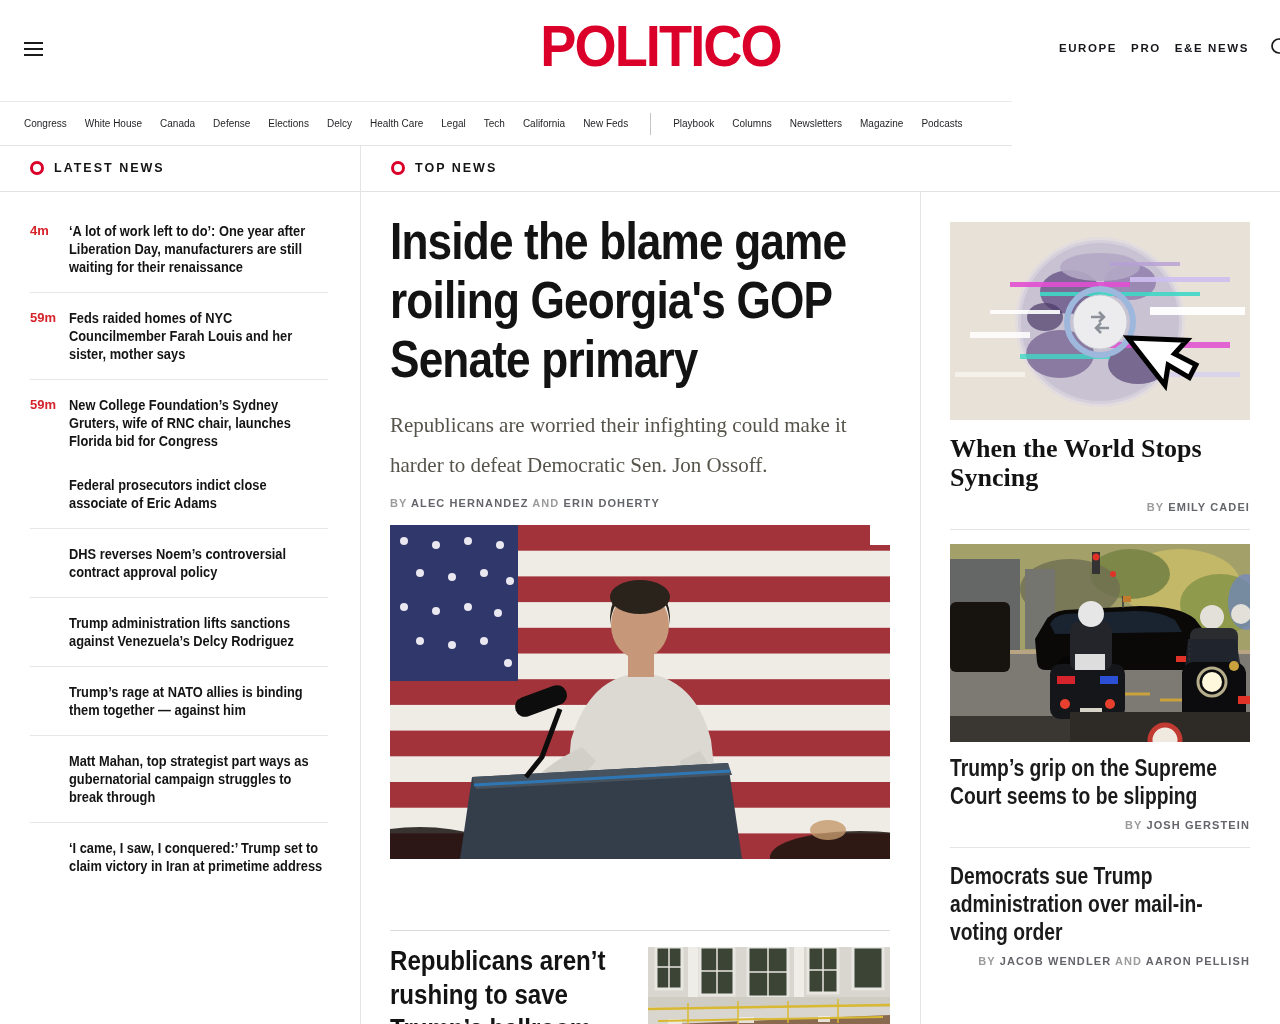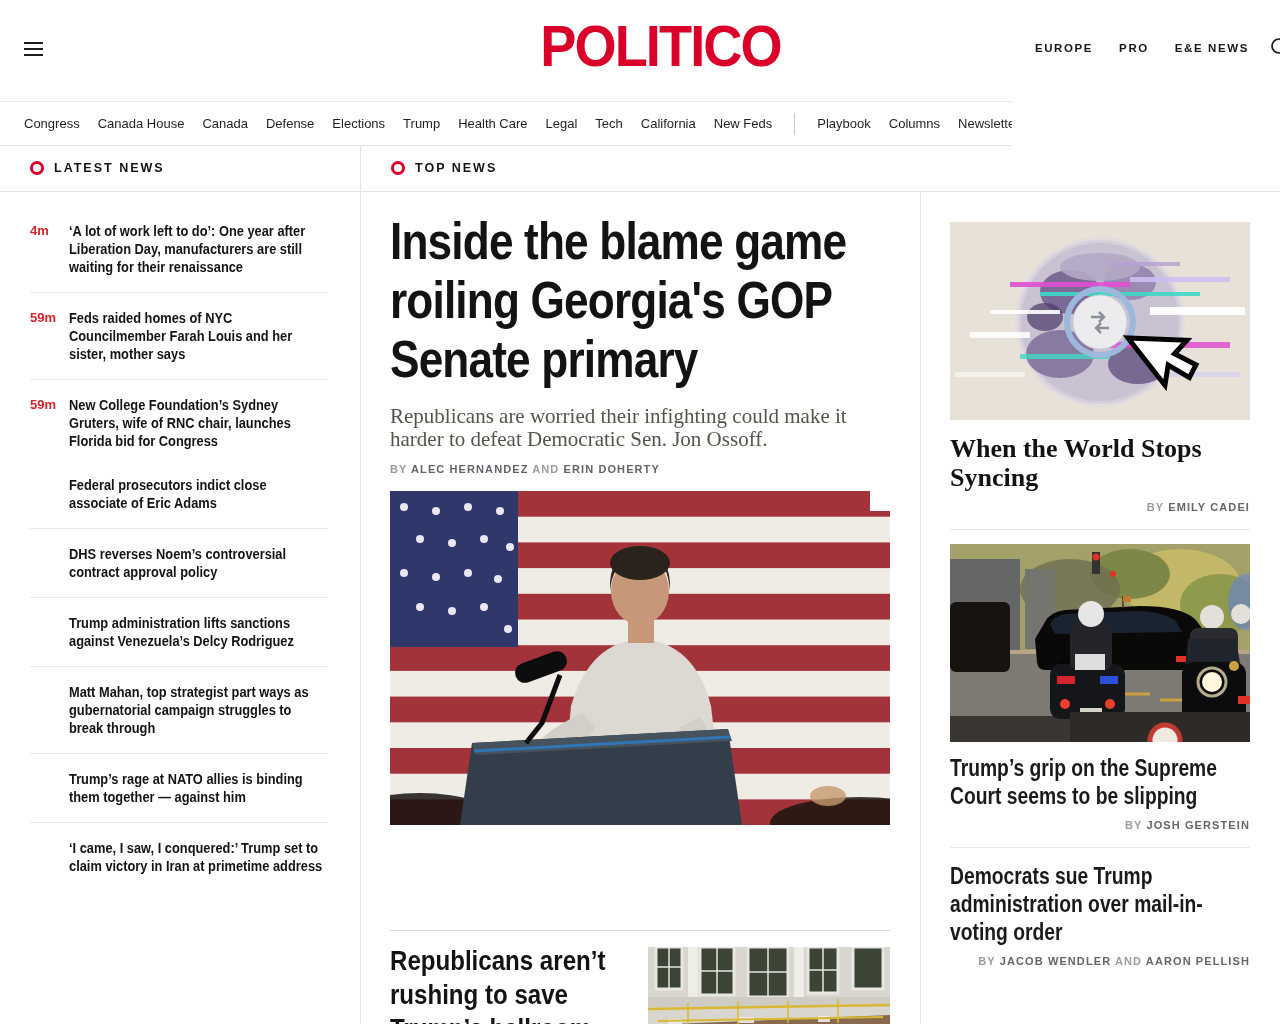--- a/index.html
+++ b/index.html
@@ -6,28 +6,28 @@
   #page{position:relative;width:1280px;height:1024px;overflow:hidden;background:#fff;
         font-family:"Liberation Sans","DejaVu Sans",sans-serif;color:#141414;padding-left:41px;}
   a{color:inherit;text-decoration:none;cursor:pointer;}
 
   
   .burger{position:absolute;left:24px;top:42px;width:19px;height:15px;cursor:pointer;}
   .burger span{display:block;height:2px;background:#1b1b1b;margin-bottom:4px;}
   .logo{position:absolute;left:0;right:0;top:16px;text-align:center;font-weight:700;
         font-size:57px;line-height:60px;color:#DB0029;letter-spacing:-2px;
         transform:scaleX(.95);}
-  .corner{position:absolute;right:72px;top:42px;display:flex;gap:26px;
+  .corner{position:absolute;right:72px;top:42px;display:flex;gap:14px;
           font-size:11.5px;font-weight:700;letter-spacing:1.6px;color:#17171c;}
   .searchbtn{position:absolute;right:28px;top:36px;width:24px;height:24px;cursor:pointer;}
 
   
   .nav{position:absolute;top:101px;left:0;width:1012px;height:45px;box-sizing:border-box;
        border-top:1px solid #EAEAE8;border-bottom:1px solid #E4E4E2;display:flex;
-       align-items:center;padding-left:24px;gap:18px;font-size:13px;color:#1f1f23;
+       align-items:center;padding-left:24px;gap:18px;font-size:10px;color:#1f1f23;
        white-space:nowrap;overflow:hidden;}
   .nav .sep{width:1px;height:22px;background:#C6C6C6;margin:0 4px;flex:0 0 1px;}
 
   
   .hline{position:absolute;height:1px;background:#E2E2E0;}
   .vline{position:absolute;width:1px;background:#E4E4E2;}
 
   
   .shead{position:absolute;display:flex;align-items:center;gap:10px;}
   .ring{width:12px;height:12px;border:3px solid #DB0029;border-radius:50%;box-sizing:border-box;
@@ -40,21 +40,21 @@
   .litem.nb{border-bottom:none;padding-bottom:10px;}
   .litem .time{position:absolute;left:0;top:17px;font-size:13px;font-weight:700;color:#D6222A;text-align:right;}
   .litem .t{font-size:14.5px;line-height:18px;font-weight:700;color:#141414;width:292px;
             transform:scaleX(.885);transform-origin:0 0;letter-spacing:0;}
 
   
   .lead{position:absolute;left:390px;top:212px;width:500px;}
   .lead h1{margin:0;font-size:52px;line-height:59px;font-weight:700;letter-spacing:-1px;
            width:560px;transform:scaleX(.85);transform-origin:0 0;color:#131313;}
   .dek{margin-top:16px;width:505px;font-family:"Liberation Serif","DejaVu Serif",serif;
-       font-size:21px;line-height:23px;color:#55534a;}
+       font-size:21px;line-height:40px;color:#55534a;}
   .byline{margin-top:12px;font-size:11px;font-weight:700;letter-spacing:1.1px;color:#63656A;}
   .byline .mut{color:#9B9B9B;margin-top:26px;}
   .byline span:empty{display:none;}
   .lead figure{margin:16px 0 0;}
 
   
   .second{position:absolute;left:390px;top:944px;width:300px;}
   .second h2{margin:0;font-size:28px;line-height:34px;font-weight:700;width:300px;
              transform:scaleX(.86);transform-origin:0 0;color:#131313;}
   .secimg{position:absolute;left:648px;top:947px;}
@@ -89,25 +89,25 @@
   </div>
   <div class="searchbtn">
     <svg width="24" height="24" viewBox="0 0 24 24" fill="none">
       <circle cx="10" cy="10" r="7" stroke="#1a1a1a" stroke-width="1.7"></circle>
       <line x1="15.2" y1="15.2" x2="21" y2="21" stroke="#1a1a1a" stroke-width="1.7"></line>
     </svg>
   </div>
 
   <nav class="nav">
     <a>Congress</a>
-    <a>Canada House</a>
+    <a>White House</a>
     <a>Canada</a>
     <a>Defense</a>
     <a>Elections</a>
-    <a>Trump</a>
+    <a>Delcy</a>
     <a>Health Care</a>
     <a>Legal</a>
     <a>Tech</a>
     <a>California</a>
     <a>New Feds</a>
     <span class="sep"></span>
     <a>Playbook</a>
     <a>Columns</a>
     <a>Newsletters</a>
     <a>Magazine</a>
@@ -148,25 +148,25 @@
     <div class="litem">
       <span class="time"></span>
       <div class="t">DHS reverses Noem’s controversial contract approval policy</div>
     </div>
     <div class="litem">
       <span class="time"></span>
       <div class="t">Trump administration lifts sanctions against Venezuela’s Delcy Rodriguez</div>
     </div>
     <div class="litem">
       <span class="time"></span>
+      <div class="t">Trump’s rage at NATO allies is binding them together — against him</div>
+    </div>
+    <div class="litem">
+      <span class="time"></span>
       <div class="t">Matt Mahan, top strategist part ways as gubernatorial campaign struggles to break through</div>
-    </div>
-    <div class="litem">
-      <span class="time"></span>
-      <div class="t">Trump’s rage at NATO allies is binding them together — against him</div>
     </div>
     <div class="litem" style="border-bottom:none;">
       <span class="time"></span>
       <div class="t">‘I came, I saw, I conquered:’ Trump set to claim victory in Iran at primetime address</div>
     </div>
   </div>
 
   <div class="lead">
     <h1>Inside the blame game roiling Georgia's GOP Senate primary</h1>
     <div class="dek">Republicans are worried their infighting could make it harder to defeat Democratic Sen. Jon Ossoff.</div>

